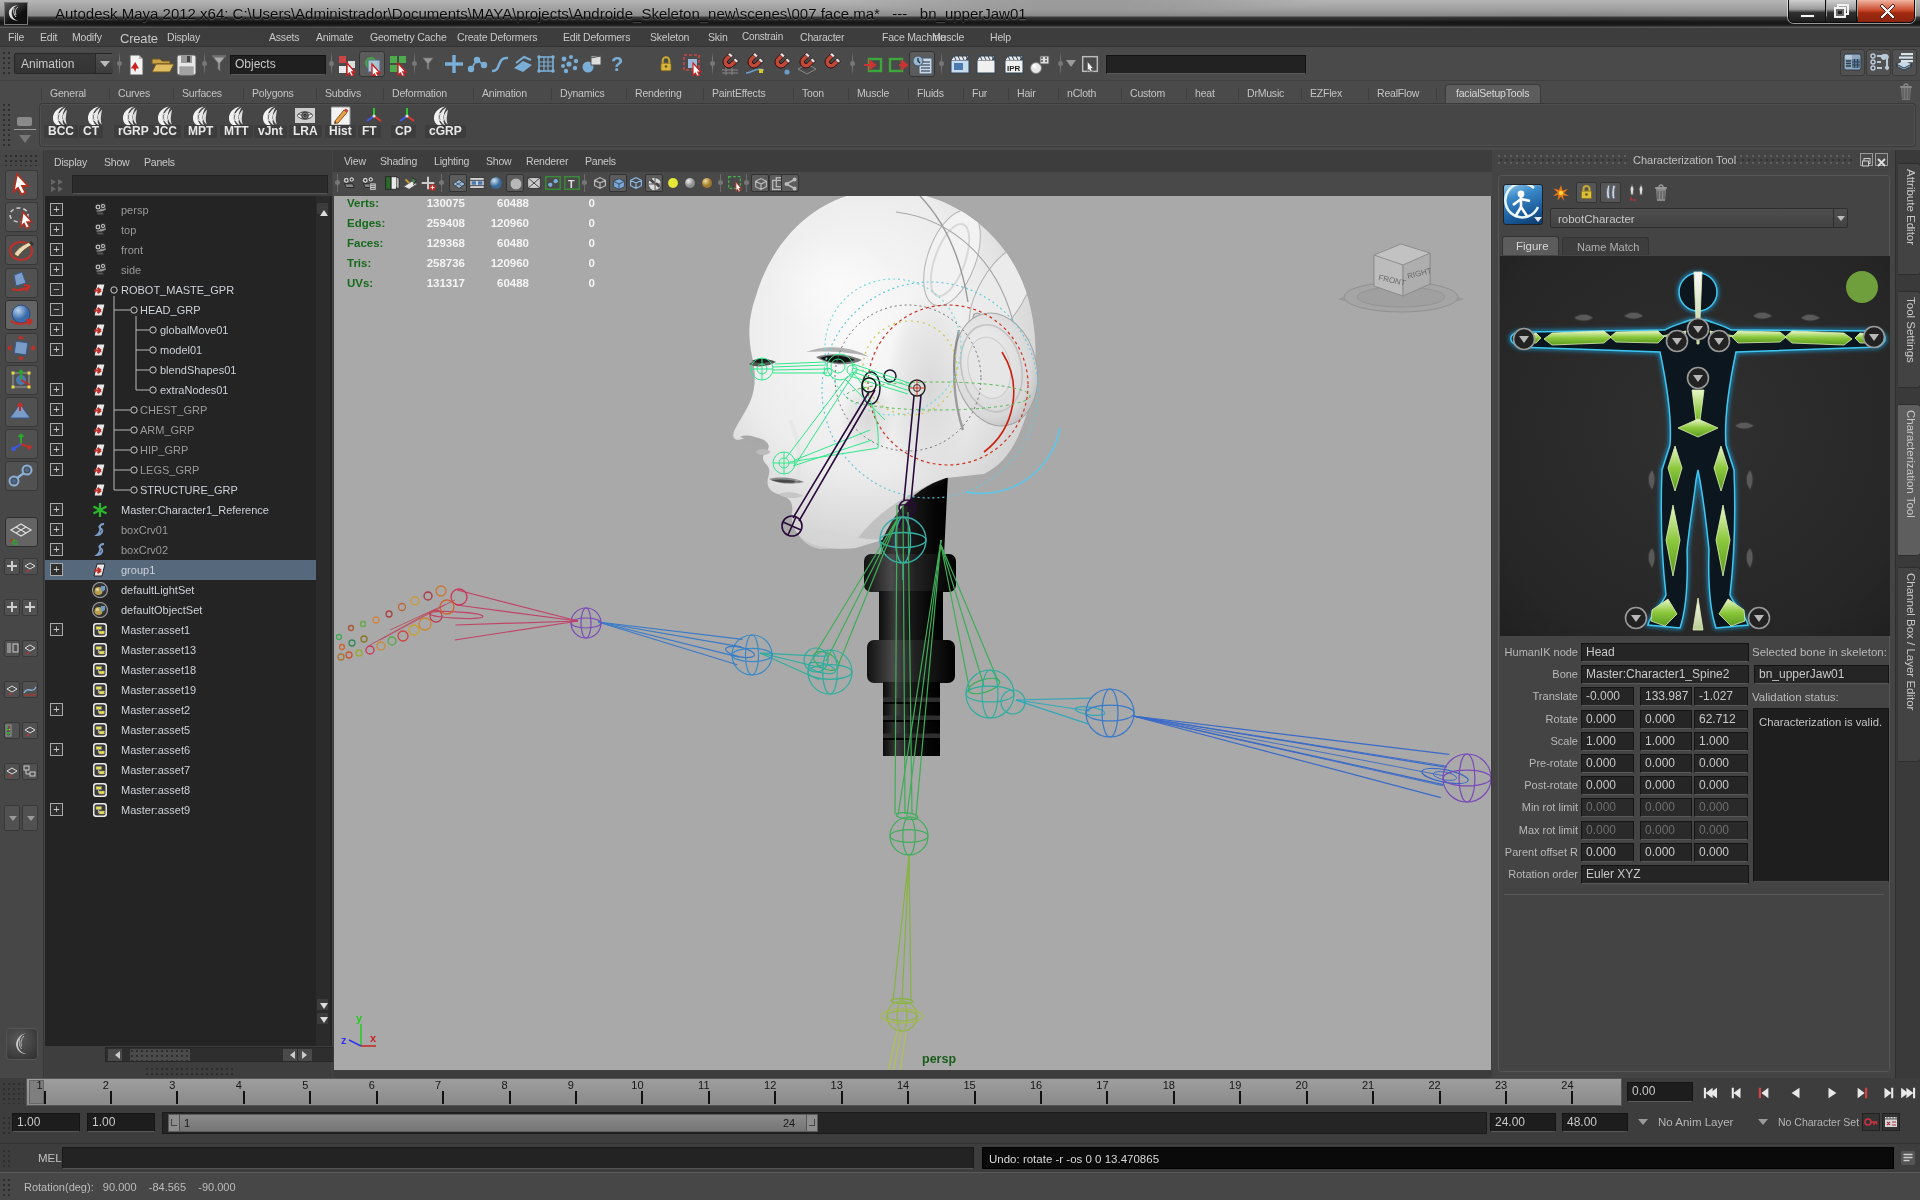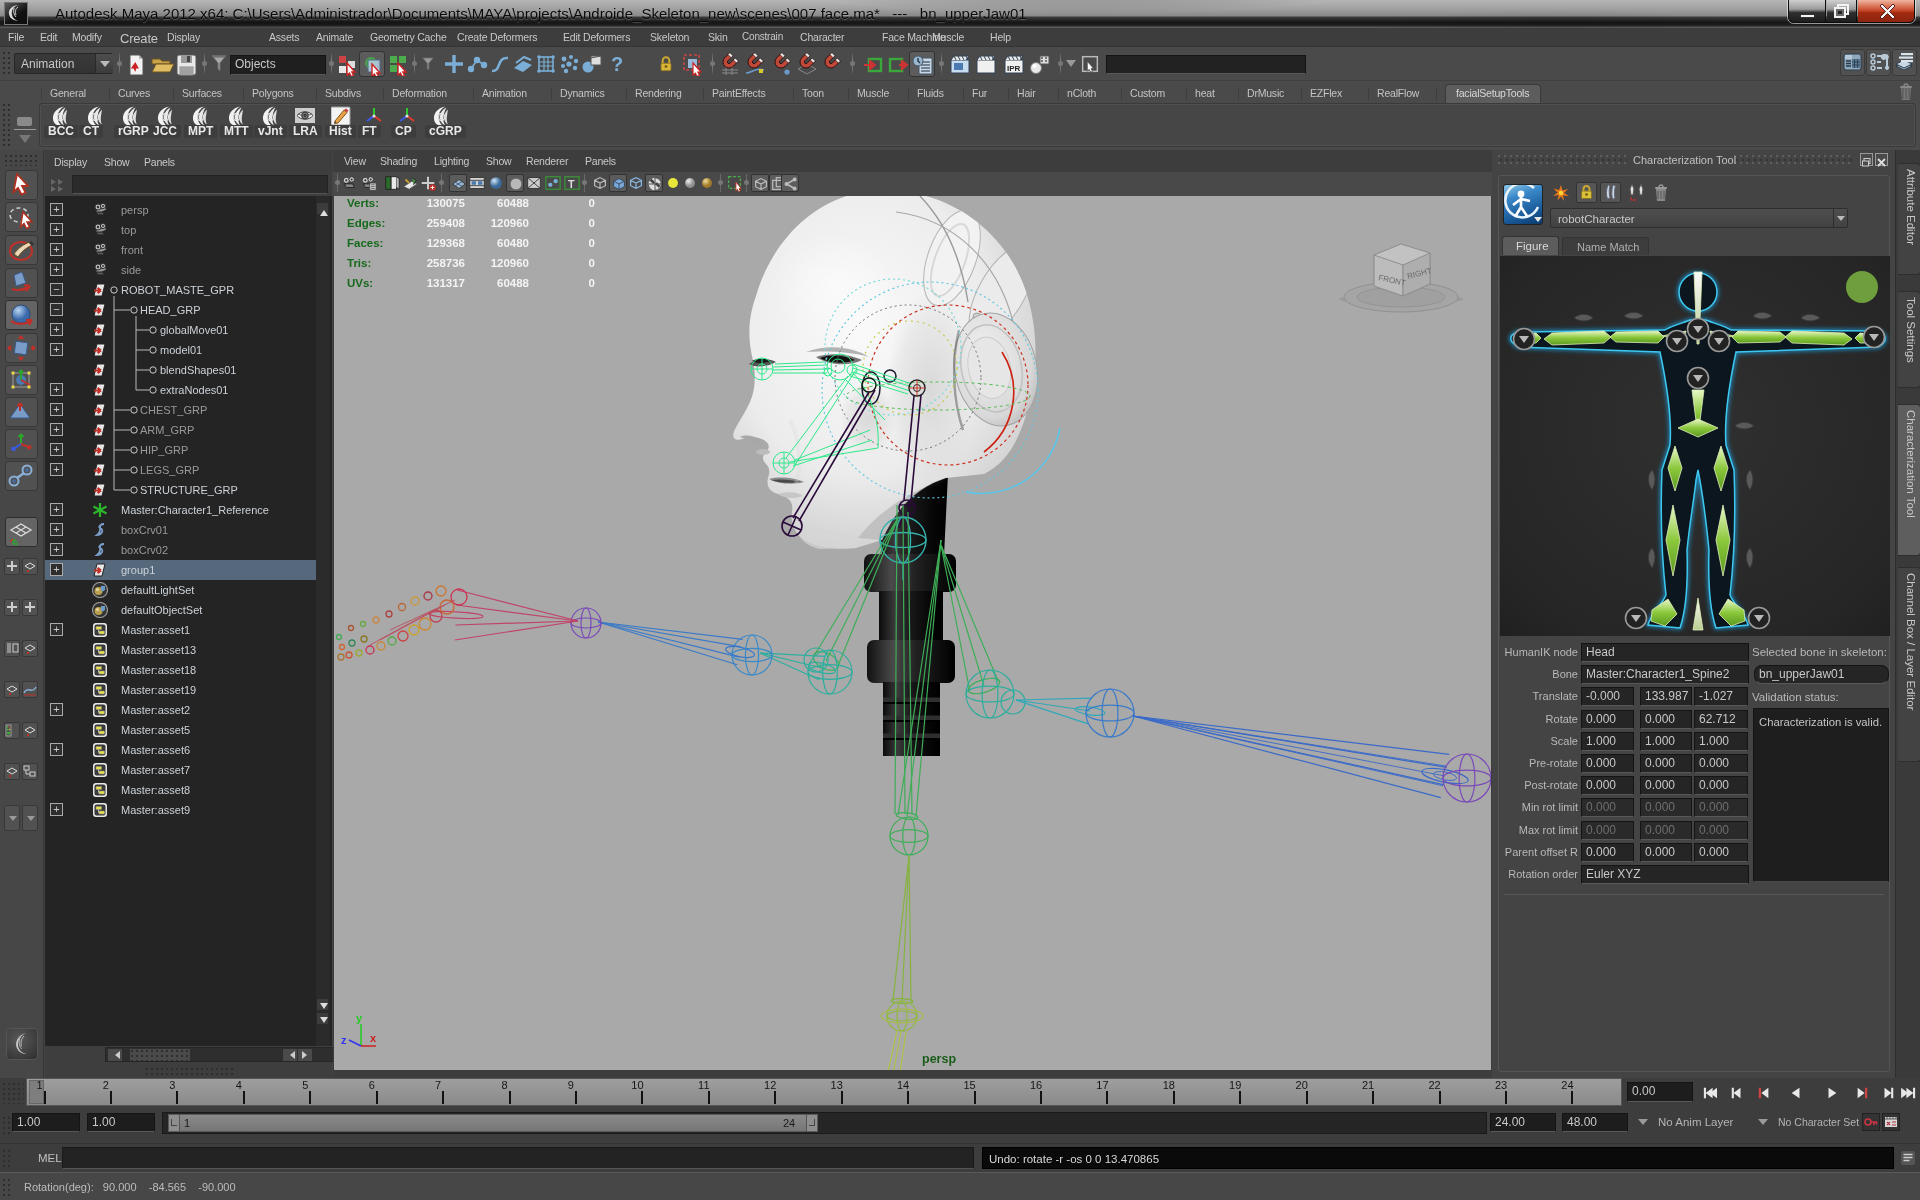--- a/index.html
+++ b/index.html
@@ -1616,21 +1616,21 @@
     <div class="a fld" style="left:88px;top:671px;width:53px;height:19px;background:#2a2a2a;color:#6e6e6e;">0.000</div>
     <div class="a fld" style="left:147px;top:671px;width:52px;height:19px;background:#2a2a2a;color:#6e6e6e;">0.000</div>
     <div class="a fld" style="left:201px;top:671px;width:54px;height:19px;background:#2a2a2a;color:#6e6e6e;">0.000</div>
     <span class="a" style="right:317px;top:696px;font-size:11px;color:#b8b8b8;">Parent offset R</span>
     <div class="a fld" style="left:88px;top:693px;width:53px;height:19px;background:#252525;color:#c8c8c8;">0.000</div>
     <div class="a fld" style="left:147px;top:693px;width:52px;height:19px;background:#252525;color:#c8c8c8;">0.000</div>
     <div class="a fld" style="left:201px;top:693px;width:54px;height:19px;background:#252525;color:#c8c8c8;">0.000</div>
     <span class="a" style="right:317px;top:718px;font-size:11px;color:#b8b8b8;">Rotation order</span>
     <div class="a fld" style="left:88px;top:715px;width:168px;height:19px;background:#252525;">Euler XYZ</div>
     <span class="a" style="left:259px;top:496px;font-size:11.5px;color:#b8b8b8;">Selected bone in skeleton:</span>
-    <div class="a fld" style="left:261px;top:515px;width:135px;height:19px;background:#252525;border-radius:8px;">bn_upperJaw01</div>
+    <div class="a fld" style="left:261px;top:515px;width:135px;height:19px;background:#252525;">bn_upperJaw01</div>
     <span class="a" style="left:259px;top:541px;font-size:11.5px;color:#b8b8b8;">Validation status:</span>
     <div class="a" style="left:260px;top:558px;width:136px;height:174px;background:#1e1e1e;border:1px solid #141414;border-bottom-color:#4a4a4a;">
       <span class="a" style="left:5px;top:7px;font-size:11.3px;color:#c4c4c4;white-space:nowrap;">Characterization is valid.</span>
     </div>
     <div class="a" style="left:11px;top:744px;width:380px;height:1px;background:#585858;"></div>
   </div>
 <div class="a" style="left:1895px;top:150px;width:25px;height:928px;background:#3a3a3a;border-left:1px solid #2e2e2e;">
 <div class="a" style="left:2px;top:13px;width:23px;height:112px;background:#434343;border:1px solid #2e2e2e;border-left:none;border-radius:0 4px 4px 0;"></div>
 <div class="a" style="left:4px;top:19px;width:17px;height:100px;">
       <span style="position:absolute;left:17px;top:0;font-size:11.5px;color:#c8c8c8;white-space:nowrap;transform:rotate(90deg);transform-origin:0 0;display:block;">Attribute Editor</span>

